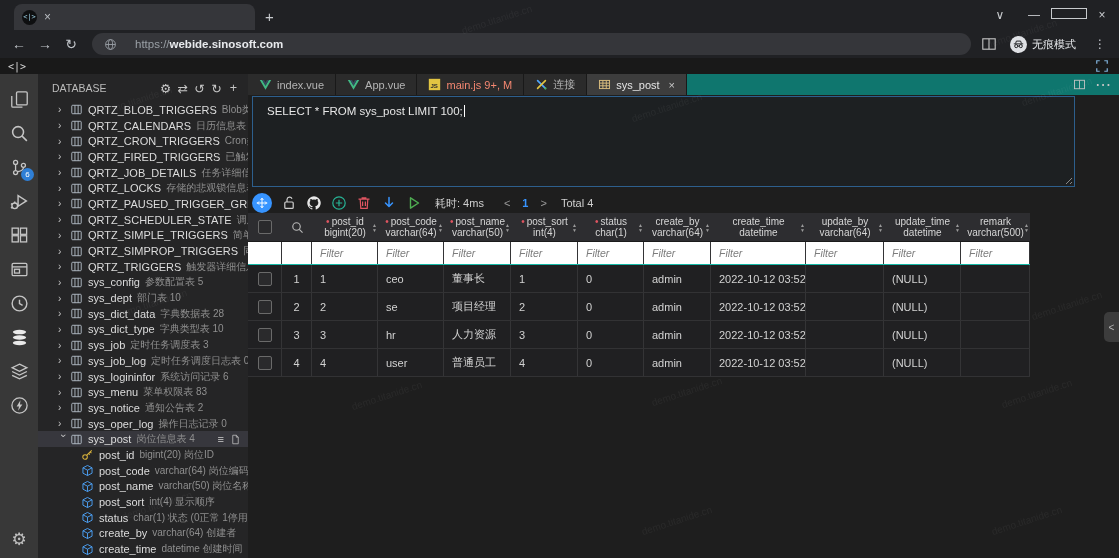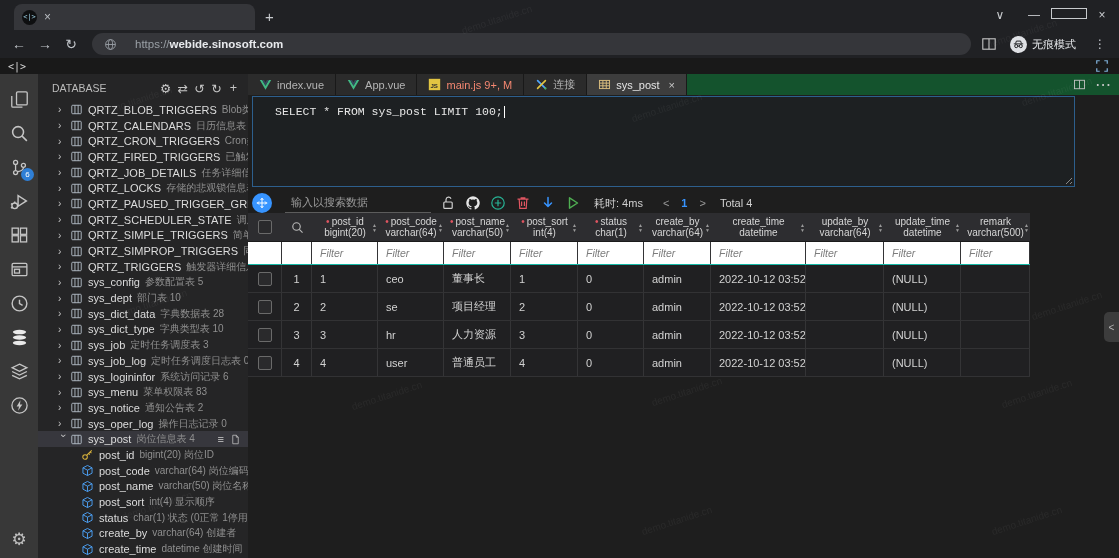--- a/index.html
+++ b/index.html
@@ -59,34 +59,34 @@
   .chv{width:11px;color:#c5c5c5;font-size:10px;flex:none;display:inline-block;}
   .chv.open{transform:rotate(90deg);}
   .trow .ic{width:13px;height:13px;margin:0 5px 0 1px;flex:none;}
   .tname{color:#dcdcdc;}
   .tdesc{color:#8f8f8f;margin-left:5px;font-size:10px;}
   .frow{padding-left:42px;}
   .trow-acts{position:absolute;right:7px;top:0;height:100%;display:flex;align-items:center;gap:6px;color:#cfcfcf;}
   .trow-acts .ic{width:11px;height:11px;margin:0;}
 
   .ed{flex:1;display:flex;flex-direction:column;background:#1e1e1e;min-width:0;}
-  .tabbar{height:21px;background:#14532d;display:flex;align-items:stretch;position:relative;flex:none;}
+  .tabbar{height:21px;background:#0f766e;display:flex;align-items:stretch;position:relative;flex:none;}
   .tab{display:flex;align-items:center;gap:5px;padding:0 11px;font-size:11px;color:#b4b4b4;
        background:#2b2b2b;border-right:1px solid #191919;}
   .tab .ic{width:13px;height:13px;}
   .tab.active{background:#3d3d3d;color:#e4e4e4;}
   .tab .mod{color:var(--c-modified-tab);}
   .tab .x{margin-left:4px;color:#c9c9c9;font-size:11px;}
   .tb-right{position:absolute;right:8px;top:0;height:21px;display:flex;align-items:center;gap:9px;color:#c5c5c5;}
   .tb-right .ic{width:13px;height:13px;}
 
   .canvas{flex:1;position:relative;background:#1e1e1e;}
   .sql{position:absolute;left:4px;top:1px;right:44px;height:91px;border:1px solid #2d5f8d;
-       background:#1d2022;font-family:Liberation Mono, monospace;
-       font-size:11.5px;color:#e6e6e6;padding:8px 22px;box-sizing:border-box;}
+       background:#1d2022;font-family:Liberation Sans, sans-serif;
+       font-size:11.5px;color:#e6e6e6;padding:8px 14px;box-sizing:border-box;}
   .caret{display:inline-block;width:1px;height:12px;background:#fff;vertical-align:text-bottom;margin-left:1px;}
   .rsz{position:absolute;right:1px;bottom:1px;width:10px;height:10px;}
 
   .rtool{position:absolute;left:4px;top:96px;height:24px;display:flex;align-items:center;}
   .movebtn{width:20px;height:20px;border-radius:50%;background:var(--c-accent);flex:none;
            display:flex;align-items:center;justify-content:center;}
   .movebtn .ic{width:12px;height:12px;}
   .sbox{width:138px;margin-left:13px;border-bottom:1px solid #5c5c5c;color:#9a9a9a;font-size:11px;
         height:17px;display:flex;align-items:flex-end;padding:0 2px 2px 6px;}
   .tic{width:16px;height:16px;margin-left:9px;}
@@ -784,21 +784,20 @@
       <div class="rtool">
         <span class="movebtn">
             <span class="ic" id="move-ic">
               <svg viewBox="0 0 16 16">
                 <g stroke="#fff" stroke-width="1.3" fill="none" stroke-linecap="round">
                   <path d="M8 2v12M2 8h12M8 2L6.3 3.7M8 2l1.7 1.7M8 14l-1.7-1.7M8 14l1.7-1.7M2 8l1.7-1.7M2 8l1.7 1.7M14 8l-1.7-1.7M14 8l-1.7 1.7"></path>
                 </g>
               </svg>
             </span>
           </span>
-        <div class="sbox">输入以搜索数据</div>
         <span id="tool-icons" style="display:flex;align-items:center">
             <span class="ic tic">
               <svg viewBox="0 0 16 16">
                 <g fill="none" stroke="#cfcfcf" stroke-width="1.2">
                   <rect x="3.8" y="7" width="8.4" height="6.4" rx="1"></rect>
                   <path d="M6 7V4.6A2.6 2.6 0 0 1 11 3.8"></path>
                 </g>
               </svg>
             </span>
             <span class="ic tic">

